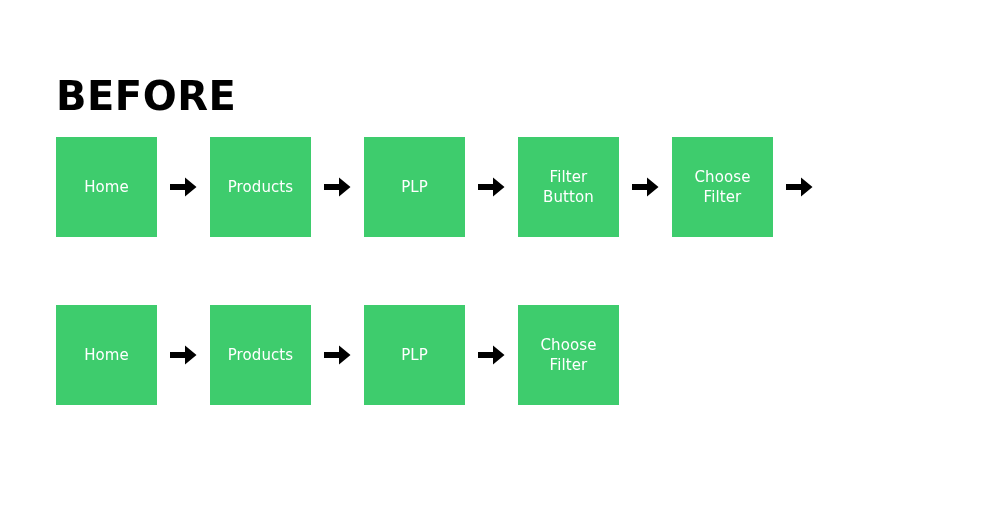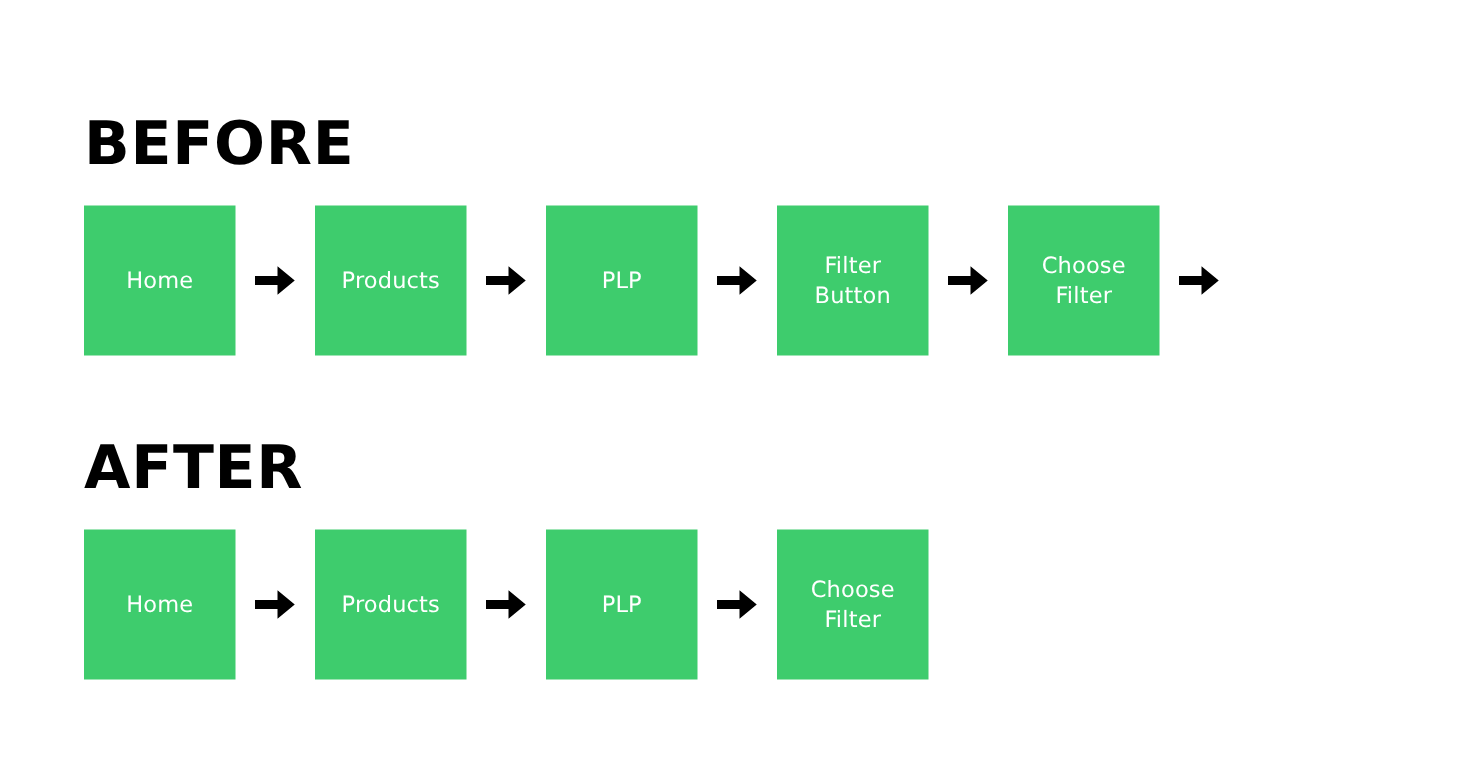--- a/index.html
+++ b/index.html
@@ -143,21 +143,20 @@
         <svg width="27" height="20" viewBox="0 0 27 20" aria-hidden="true">
           <path d="M0 7 L15 7 L15 0.5 L26.5 10 L15 19.5 L15 13 L0 13 Z" fill="#000000"></path>
         </svg>
       </div>
 
 
     </div>
   </div>
 
   <div class="section section-after">
-    <div class="section-heading">AFTER</div>
 
     <div class="flow-row">
 
       <div class="flow-node">
         <span class="flow-node-label">Home</span>
       </div>
 
       <div class="flow-arrow">
         <svg width="27" height="20" viewBox="0 0 27 20" aria-hidden="true">
           <path d="M0 7 L15 7 L15 0.5 L26.5 10 L15 19.5 L15 13 L0 13 Z" fill="#000000"></path>

